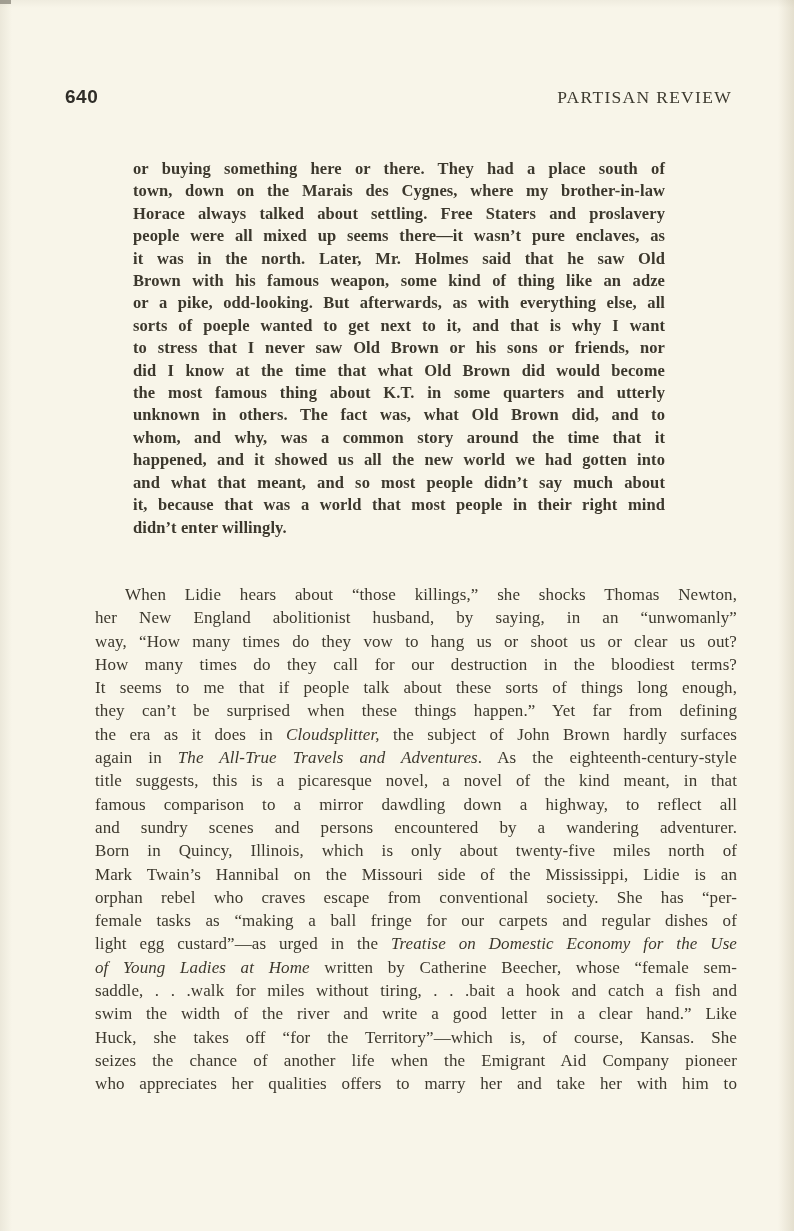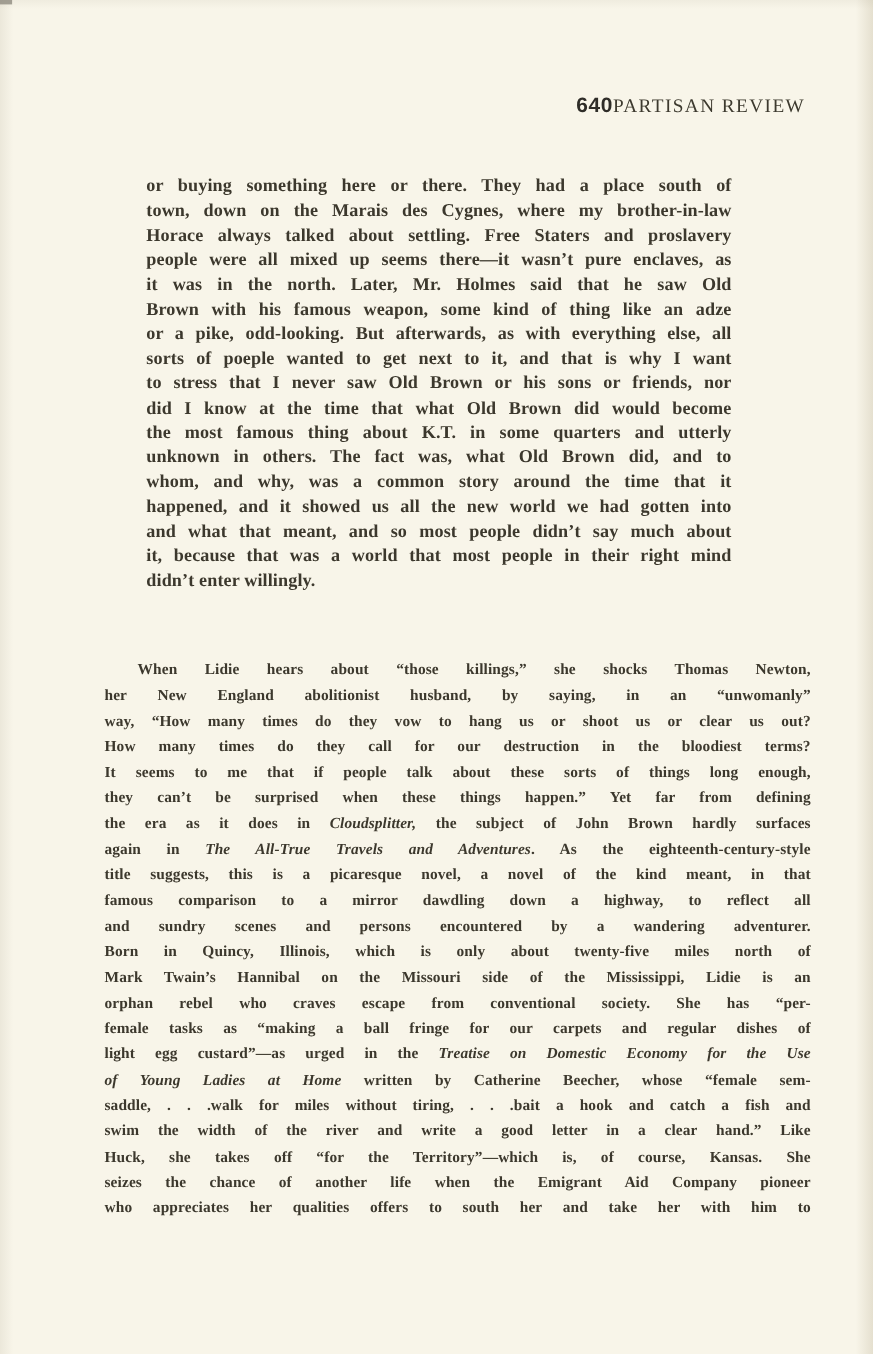--- a/index.html
+++ b/index.html
@@ -17,38 +17,38 @@
     color: #3c382d;
   }
   .corner-artifact {
     position: absolute; top: 0; left: 0;
     width: 11px; height: 4px;
     background: #8f8b80;
     opacity: 0.8;
   }
   .running-head {
     position: absolute; top: 86px; left: 65px; right: 62px;
-    display: flex; justify-content: flex-end; align-items: baseline;
+    display: flex; justify-content: space-between; align-items: baseline;
   }
   .pagenum {
     font-family: "Liberation Sans", sans-serif;
     font-weight: 700; font-size: 19px; color: #2f2d28;
     letter-spacing: 0.5px;
   }
   .journal {
     font-size: 17.5px; letter-spacing: 1.3px; color: #3d3a2f;
   }
   .text-block { position: absolute; }
   .block-quote {
     top: 158px; left: 133px; width: 532px;
     font-size: 16.5px; line-height: 22.4px; font-weight: bold;
   }
   .main-paragraph {
-    top: 598px; left: 95px; width: 642px;
-    font-size: 14px; line-height: 23.3px; font-weight: bold;
+    top: 583px; left: 95px; width: 642px;
+    font-size: 17px; line-height: 23.3px;
   }
   .line {
     text-align: justify;
     text-align-last: justify;
     letter-spacing: 0.1px;
   }
   .block-quote .line:last-child { text-align-last: left; }
   .main-paragraph .line:first-child { padding-left: 30px; box-sizing: border-box; }
   .line i { font-style: italic; }
 </style>
@@ -97,14 +97,14 @@
     <div class="line">Born in Quincy, Illinois, which is only about twenty-five miles north of</div>
     <div class="line">Mark Twain’s Hannibal on the Missouri side of the Mississippi, Lidie is an</div>
     <div class="line">orphan rebel who craves escape from conventional society. She has “per-</div>
     <div class="line">female tasks as “making a ball fringe for our carpets and regular dishes of</div>
     <div class="line">light egg custard”—as urged in the <i>Treatise on Domestic Economy for the Use</i></div>
     <div class="line"><i>of Young Ladies at Home</i> written by Catherine Beecher, whose “female sem-</div>
     <div class="line">saddle, . . .walk for miles without tiring, . . .bait a hook and catch a fish and</div>
     <div class="line">swim the width of the river and write a good letter in a clear hand.” Like</div>
     <div class="line">Huck, she takes off “for the Territory”—which is, of course, Kansas. She</div>
     <div class="line">seizes the chance of another life when the Emigrant Aid Company pioneer</div>
-    <div class="line">who appreciates her qualities offers to south her and take her with him to</div>
+    <div class="line">who appreciates her qualities offers to marry her and take her with him to</div>
   </section>
 
 </body></html>

